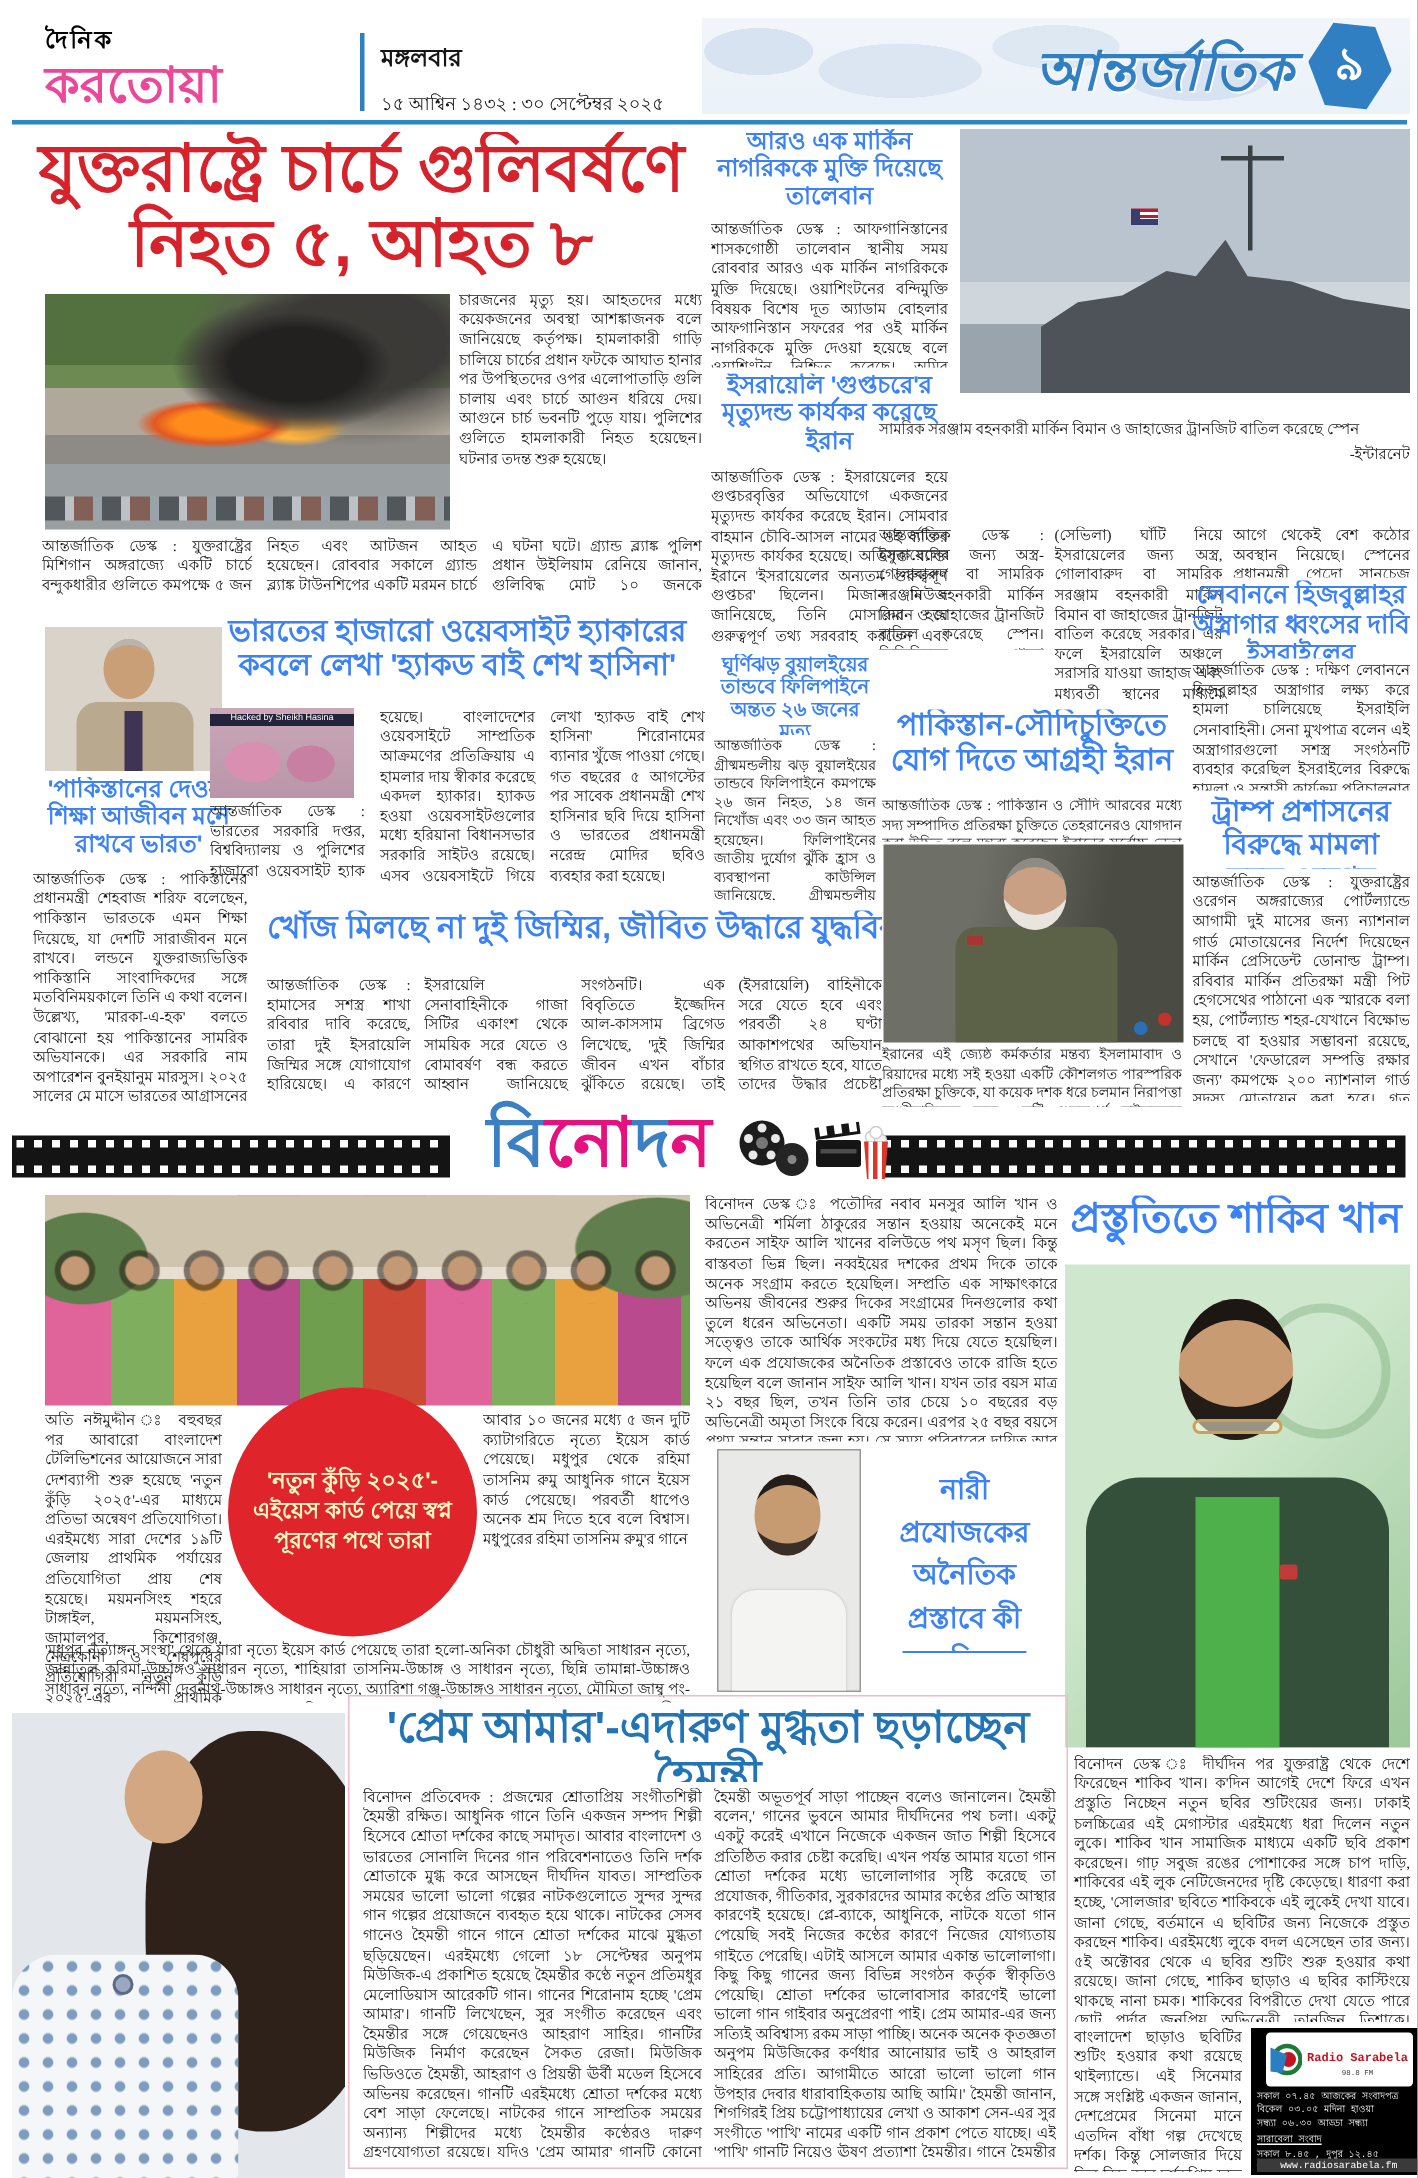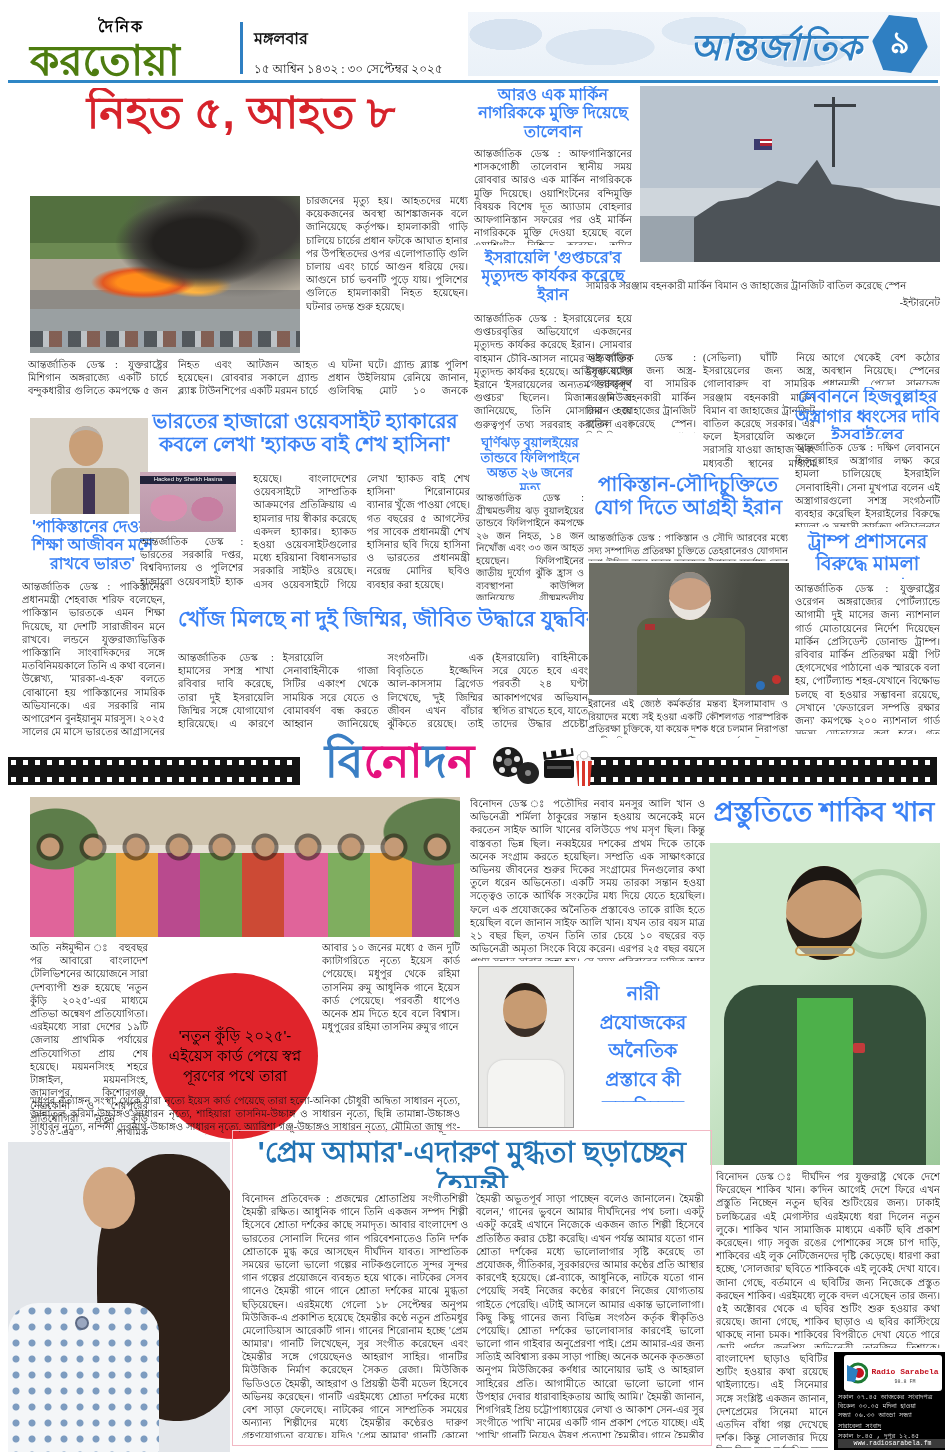--- a/index.html
+++ b/index.html
@@ -7,37 +7,37 @@
 #page{position:relative;width:945px;height:1452px;background:#fff;margin:0 auto;overflow:hidden;font-family:"Liberation Serif",serif;color:#161616}
 .abs{position:absolute}
 .bt{font-size:10px;line-height:1.32;text-align:justify;overflow:hidden}
 .cols3{column-count:3;column-gap:10px}
 .cols4{column-count:4;column-gap:9px}
 .hd{font-family:"Liberation Sans",sans-serif;font-weight:bold;text-align:center;line-height:1.15;color:#3b82f6;overflow:hidden}
 .photo{position:absolute;overflow:hidden;background:#ccc}
 .cap{font-size:10px;color:#1a1a1a}
 .rule{position:absolute;background:#2f86c5}
 
-#brandTop{display:block;font-family:"Liberation Sans",sans-serif;font-weight:bold;font-size:16px;letter-spacing:2px;margin-left:68px;color:#000}
-#brandMain{display:block;font-family:"Liberation Sans",sans-serif;font-weight:bold;font-size:42px;line-height:.95;color:#4d7c0f}
+#brandTop{display:block;font-family:"Liberation Sans",sans-serif;font-weight:bold;font-size:16px;letter-spacing:2px;color:#000}
+#brandMain{display:block;font-family:"Liberation Sans",sans-serif;font-weight:bold;font-size:33px;line-height:.95;color:#ec4899}
 #mapband{background:
  radial-gradient(60px 26px at 8% 35%,#d7e3f0 0 60%,transparent 61%),
  radial-gradient(90px 30px at 28% 55%,#dbe6f2 0 60%,transparent 61%),
  radial-gradient(70px 24px at 50% 30%,#dde8f3 0 60%,transparent 61%),
  radial-gradient(80px 28px at 70% 60%,#d7e3f0 0 60%,transparent 61%),
  linear-gradient(#f2f6fb,#eaf1f8)}
 #sectionLogo{position:absolute;right:78px;top:8px;font-family:"Liberation Sans",sans-serif;font-weight:bold;font-style:italic;font-size:36px;color:#2f7fc2;text-shadow:1px 1px 0 #fff}
 #hex{position:absolute;right:12px;top:2px;width:56px;height:60px;background:#2f7fc2;clip-path:polygon(25% 4%,75% 4%,100% 50%,75% 96%,25% 96%,0 50%);display:flex;align-items:center;justify-content:center;color:#fff;font-size:30px;font-weight:bold;font-family:"Liberation Sans",sans-serif;transform:rotate(6deg)}
 
 .strip{position:absolute;height:28px;background:#141414}
 .strip::before,.strip::after{content:"";position:absolute;left:3px;right:3px;height:5px;background-image:repeating-linear-gradient(90deg,#fff 0 5px,transparent 5px 12px)}
 .strip::before{top:3px}.strip::after{bottom:3px}
 .bl{font-family:"Liberation Sans",sans-serif;font-weight:bold;font-size:46px;line-height:1}
 
-#redCircle{position:absolute;left:152px;top:973px;width:166px;height:166px;border-radius:50%;background:#e0242b;color:#000000;display:flex;align-items:center;justify-content:center;text-align:center;font-family:"Liberation Sans",sans-serif;font-weight:normal;font-size:15px;line-height:1.35;padding:16px}
+#redCircle{position:absolute;left:152px;top:925px;width:166px;height:166px;border-radius:50%;background:#e0242b;color:#fef9c3;display:flex;align-items:center;justify-content:center;text-align:center;font-family:"Liberation Sans",sans-serif;font-weight:bold;font-size:15px;line-height:1.35;padding:16px}
 
 #radioBox{position:absolute;left:834px;top:1352px;width:117px;height:98px;background:#000;color:#fff;font-family:Liberation Mono, monospace}
 #radioLogoCard{margin:3px auto 2px;width:98px;height:36px;background:#fff;border-radius:3px;display:flex;align-items:center;justify-content:center;gap:3px}
 #radioBrand{color:#c41220;font-size:8px;font-weight:bold;line-height:1}
 #radioFreq{color:#444;font-size:5px;display:block;text-align:center}
 .radLine{font-size:6.3px;line-height:1.45;padding:0 4px;white-space:nowrap;overflow:hidden}
 #radioUrl{position:absolute;bottom:2px;left:4px;right:4px;background:#3a3a3a;text-align:center;font-size:6.5px;padding:1px 0}
 
 .face{position:absolute;border-radius:50%}
 </style>
@@ -55,20 +55,21 @@
     <div style="font-family:Liberation Mono, monospace;font-weight:bold;font-size:16px">মঙ্গলবার</div>
     <div style="font-size:12px;margin-top:7px">১৫ আশ্বিন ১৪৩২ : ৩০ সেপ্টেম্বর ২০২৫</div>
   </div>
   <div id="mapband" class="abs" style="left:468px;top:12px;width:472px;height:64px">
     <span id="sectionLogo">আন্তর্জাতিক</span>
     <span id="hex">৯</span>
   </div>
   <div class="rule" style="left:8px;top:80px;width:930px;height:3px"></div>
 
   <div class="abs hd" style="left:12px;top:88px;width:458px;height:106px;font-size:44px;line-height:1.14;color:#d6232b">
+    <span style="display:block">যুক্তরাষ্ট্রে চার্চে গুলিবর্ষণে</span>
     <span style="display:block">নিহত ৫, আহত ৮</span>
   </div>
   <div class="photo" style="left:30px;top:196px;width:270px;height:157px;background:
       radial-gradient(110px 60px at 62% 30%,#23211f 0 40%,rgba(60,58,55,.85) 58%,rgba(120,115,110,0) 75%),
       radial-gradient(150px 90px at 78% 20%,#3c3a38 0 38%,rgba(90,88,85,.55) 60%,transparent 78%),
       radial-gradient(70px 22px at 42% 55%,#ff8c1a 0 38%,#e25822 58%,transparent 75%),
       radial-gradient(46px 16px at 62% 57%,#ffb340 0 45%,transparent 75%),
       linear-gradient(180deg,#53703f 0 30%,#6c8a52 30% 40%,#b0a89a 40% 60%,#8e8b86 60% 72%,#9aa0a2 72% 100%)">
     <div class="abs" style="left:0;bottom:6px;width:100%;height:16px;opacity:.75;background:repeating-linear-gradient(90deg,#3a3f44 0 13px,#c9cdd1 13px 19px,#7b4a3a 19px 32px,#9aa4ad 32px 38px)"></div>
   </div>

